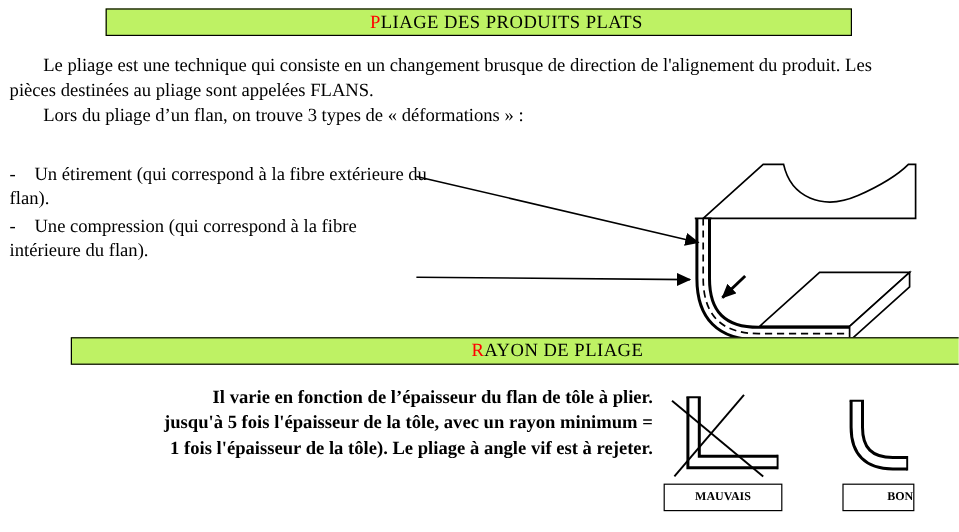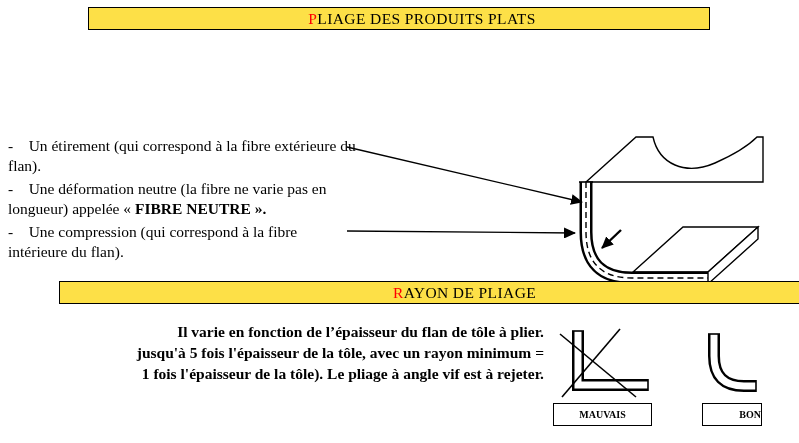--- a/index.html
+++ b/index.html
@@ -3,21 +3,21 @@
 <meta charset="utf-8">
 <style>
   * { margin:0; padding:0; box-sizing:border-box; }
   html,body { background:#ffffff; }
   .page {
     position:relative; width:799px; height:443px; background:#fff;
     font-family:"Liberation Serif","DejaVu Serif",serif;
     font-size:15.5px; color:#000; overflow:hidden;
   }
   .banner {
-    position:absolute; background:#fde047; border:1px solid #000;
+    position:absolute; background:#bef264; border:1px solid #000;
     text-align:center; line-height:21px; font-size:15.5px; letter-spacing:0.4px;padding-left:46px;
   }
   .banner .red { color:#ff0000; }
   .banner1 { left:88px; top:7px;  width:622px; height:23px; }
   .banner2 { left:59px; top:281px; width:765px; height:23px; }
   .intro { position:absolute; left:8px; top:44px; width:745px; line-height:21px; }
   .intro p { text-indent:28px; }
   .bullets { position:absolute; left:8px; top:136px; width:350px; line-height:20px; }
   .bullets p { margin-bottom:3px; }
   .bold { font-weight:bold; }
@@ -40,24 +40,27 @@
 </style>
 </head>
 <body>
 
 <div class="page">
 
   <div class="banner banner1">
     <span class="red">P</span><span>LIAGE DES PRODUITS PLATS</span>
   </div>
 
+  <div class="intro">
+    <p>Le pliage est une technique qui consiste en un changement brusque de direction de l'alignement du produit. Les pièces destinées au pliage sont appelées FLANS.</p>
+    <p>Lors du pliage d’un flan, on trouve 3 types de « déformations » :</p>
+  </div>
 
   <div class="bullets">
     <p>-&nbsp;&nbsp;&nbsp; Un étirement (qui correspond à la fibre extérieure du flan).</p>
-    <p><span>-&nbsp;&nbsp;&nbsp; Une déformation neutre (la fibre ne varie pas en longueur) appelée « </span><span class="bold">FIBRE NEUTRE ».</span></p>
     <p>-&nbsp;&nbsp;&nbsp; Une compression (qui correspond à la fibre intérieure du flan).</p>
   </div>
 
   <svg class="diagram" width="250" height="172" viewBox="0 0 250 172" xmlns="http://www.w3.org/2000/svg">
 
     <path d="M 41 64 L 91 19 L 108 19 C 114 46 140 58 170 45 C 188 37 203 28 212 19 L 218 19 L 218 64 Z" fill="#ffffff" stroke="#000" stroke-width="1.4"></path>
 
     <polygon points="88,154 163,154 213,109 138,109" fill="#ffffff" stroke="#000" stroke-width="1.4"></polygon>
 
     <path d="M 41 64 L 41 114 Q 41 160 87 160 L 163 160" fill="none" stroke="#000" stroke-width="13"></path>

